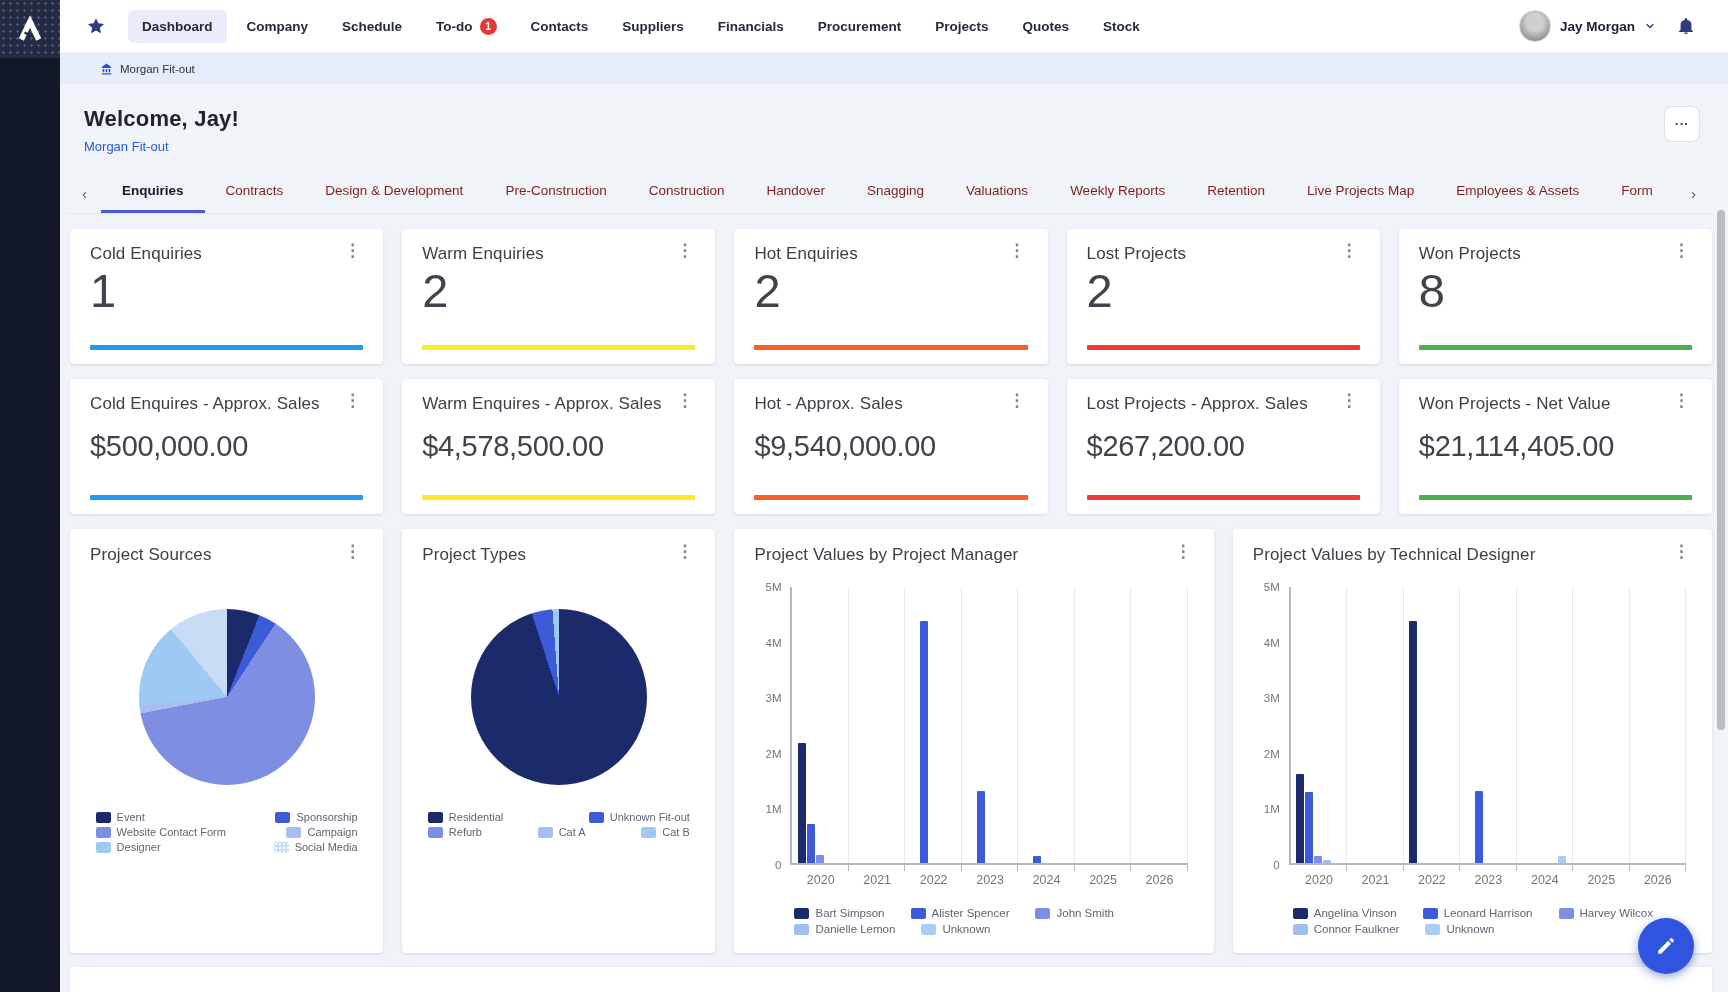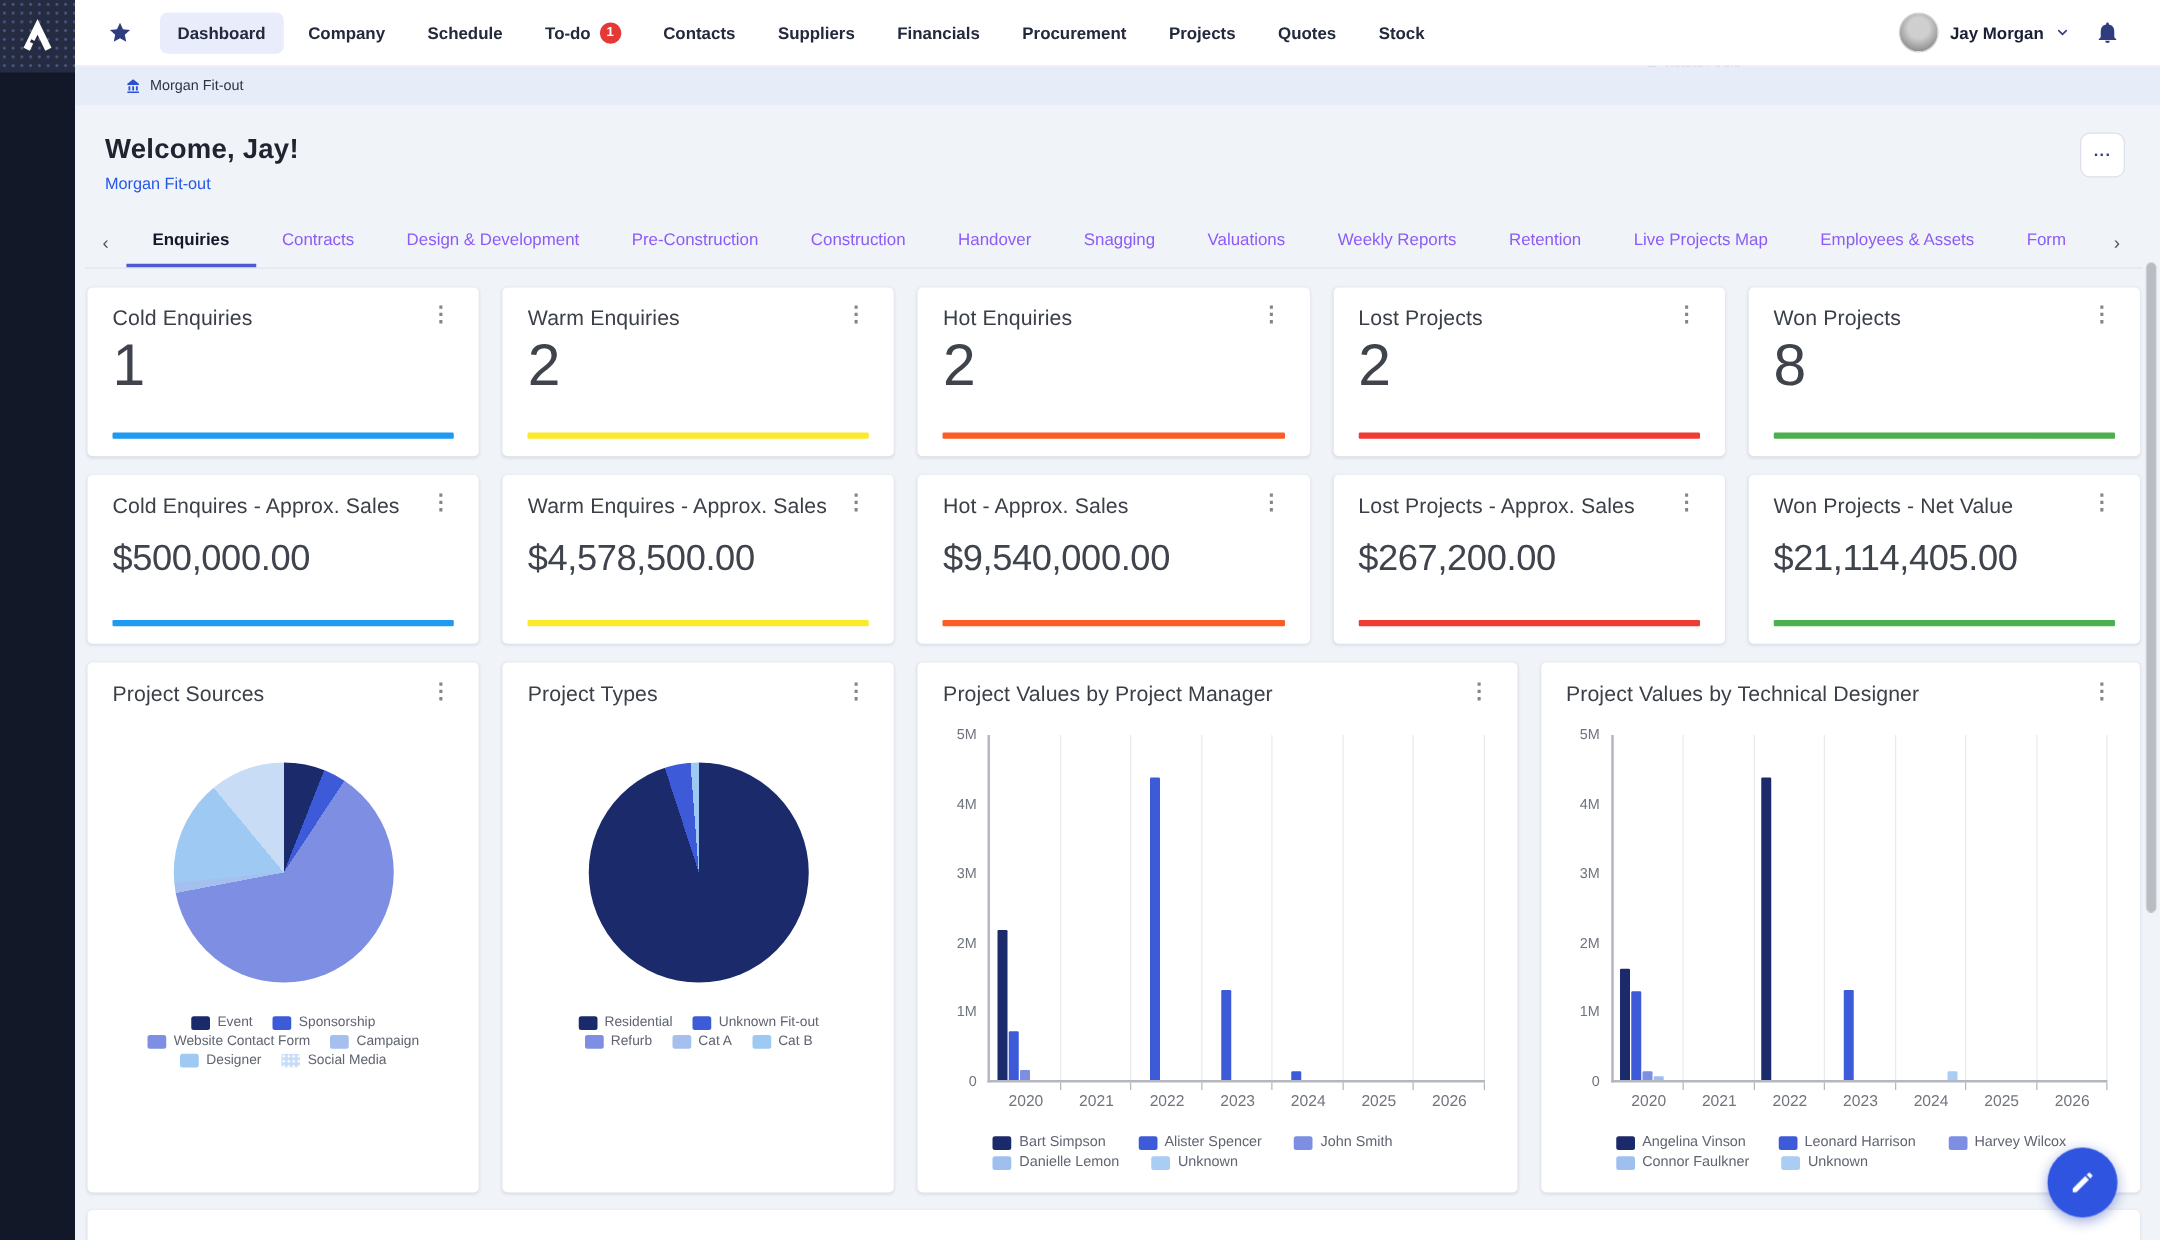--- a/index.html
+++ b/index.html
@@ -40,40 +40,40 @@
   .welcome-title { font-size:22px; font-weight:700; color:#202430; letter-spacing:.2px; }
   .project-link { display:inline-block; margin-top:7px; font-size:13px; color:#2457e6; cursor:pointer; }
   .ellipsis-btn { width:36px; height:36px; background:#fff; border:1px solid #dde0e6; border-radius:8px;
     color:#2f3d7e; font-size:13px; font-weight:700; letter-spacing:1px; display:flex; align-items:center;
     justify-content:center; cursor:pointer; line-height:0; padding-bottom:6px; }
 
   .tabs-row { display:flex; align-items:flex-end; margin-top:18px; border-bottom:1px solid #e2e5ec;
     padding:0 4px; gap:0; }
   .tab-scroll { color:#555; font-size:15px; padding:0 14px 11px 10px; cursor:pointer; }
   .tabs { display:flex; flex:1; gap:0; overflow:hidden; }
-  .tab { font-size:13.5px; color:#8b5cf6; padding:10px 21px 12px; cursor:pointer; white-space:nowrap;
+  .tab { font-size:13.5px; color:#7f1d1d; padding:10px 21px 12px; cursor:pointer; white-space:nowrap;
     border-bottom:3px solid transparent; }
   .tab.active { color:#14182b; font-weight:700; border-bottom-color:#4d5bd3; }
 
   .grid5 { display:grid; grid-template-columns:repeat(5,1fr); gap:19px; margin-top:15px; padding:0 2px; }
   .card { background:#fff; border-radius:4px; box-shadow:0 1px 3px rgba(25,39,80,.13); }
   .kpi-card { height:135px; padding:15px 20px 14px; display:flex; flex-direction:column; }
   .card-head { display:flex; justify-content:space-between; align-items:flex-start; }
   .card-title { font-size:17px; color:#3b4048; letter-spacing:.1px; }
   .kebab { color:#80868b; font-size:17px; font-weight:700; line-height:14px; cursor:pointer; padding:0 2px; }
   .kpi-value { font-size:47px; font-weight:400; color:#3f434c; margin-top:2px; line-height:1.05; }
   .kpi-money { font-size:29px; font-weight:400; color:#3f434c; margin-top:16px; letter-spacing:-.3px; }
   .kpi-bar { height:5px; width:100%; margin-top:auto; border-radius:1px; }
 
   .charts-grid { display:grid; grid-template-columns:1fr 1fr 1.53fr 1.53fr; gap:19px; margin-top:15px; padding:0 2px; }
   .chart-card { height:424px; padding:16px 20px; display:flex; flex-direction:column; }
 
   .pie { width:176px; height:176px; border-radius:50%; margin:44px auto 0; }
   .pie-legend { margin:26px auto 0; max-width:262px; display:flex; flex-wrap:wrap; column-gap:16px; row-gap:3px;
-    justify-content:center; }
+    justify-content:space-between; }
   .legend-item { display:flex; align-items:center; gap:6px; font-size:11px; color:#5f6470; cursor:pointer; }
   .swatch { width:15px; height:11px; border-radius:2px; flex:0 0 auto; }
   .swatch.dots { background-image:radial-gradient(#fff 1px, transparent 1px); background-size:4px 4px; }
 
   .bar-area { display:flex; margin-top:22px; }
   .y-axis { width:36px; position:relative; height:278px; }
   .y-label { position:absolute; right:9px; transform:translateY(-50%); font-size:11.5px; color:#70757d; }
   .plot { flex:1; height:278px; position:relative; display:flex;
     border-left:2px solid #b3b8c0; border-bottom:2px solid #b3b8c0; margin-right:6px; }
   .bar-group { flex:1; display:flex; align-items:flex-end; justify-content:center; border-right:1px solid #e8eaee; position:relative; }

